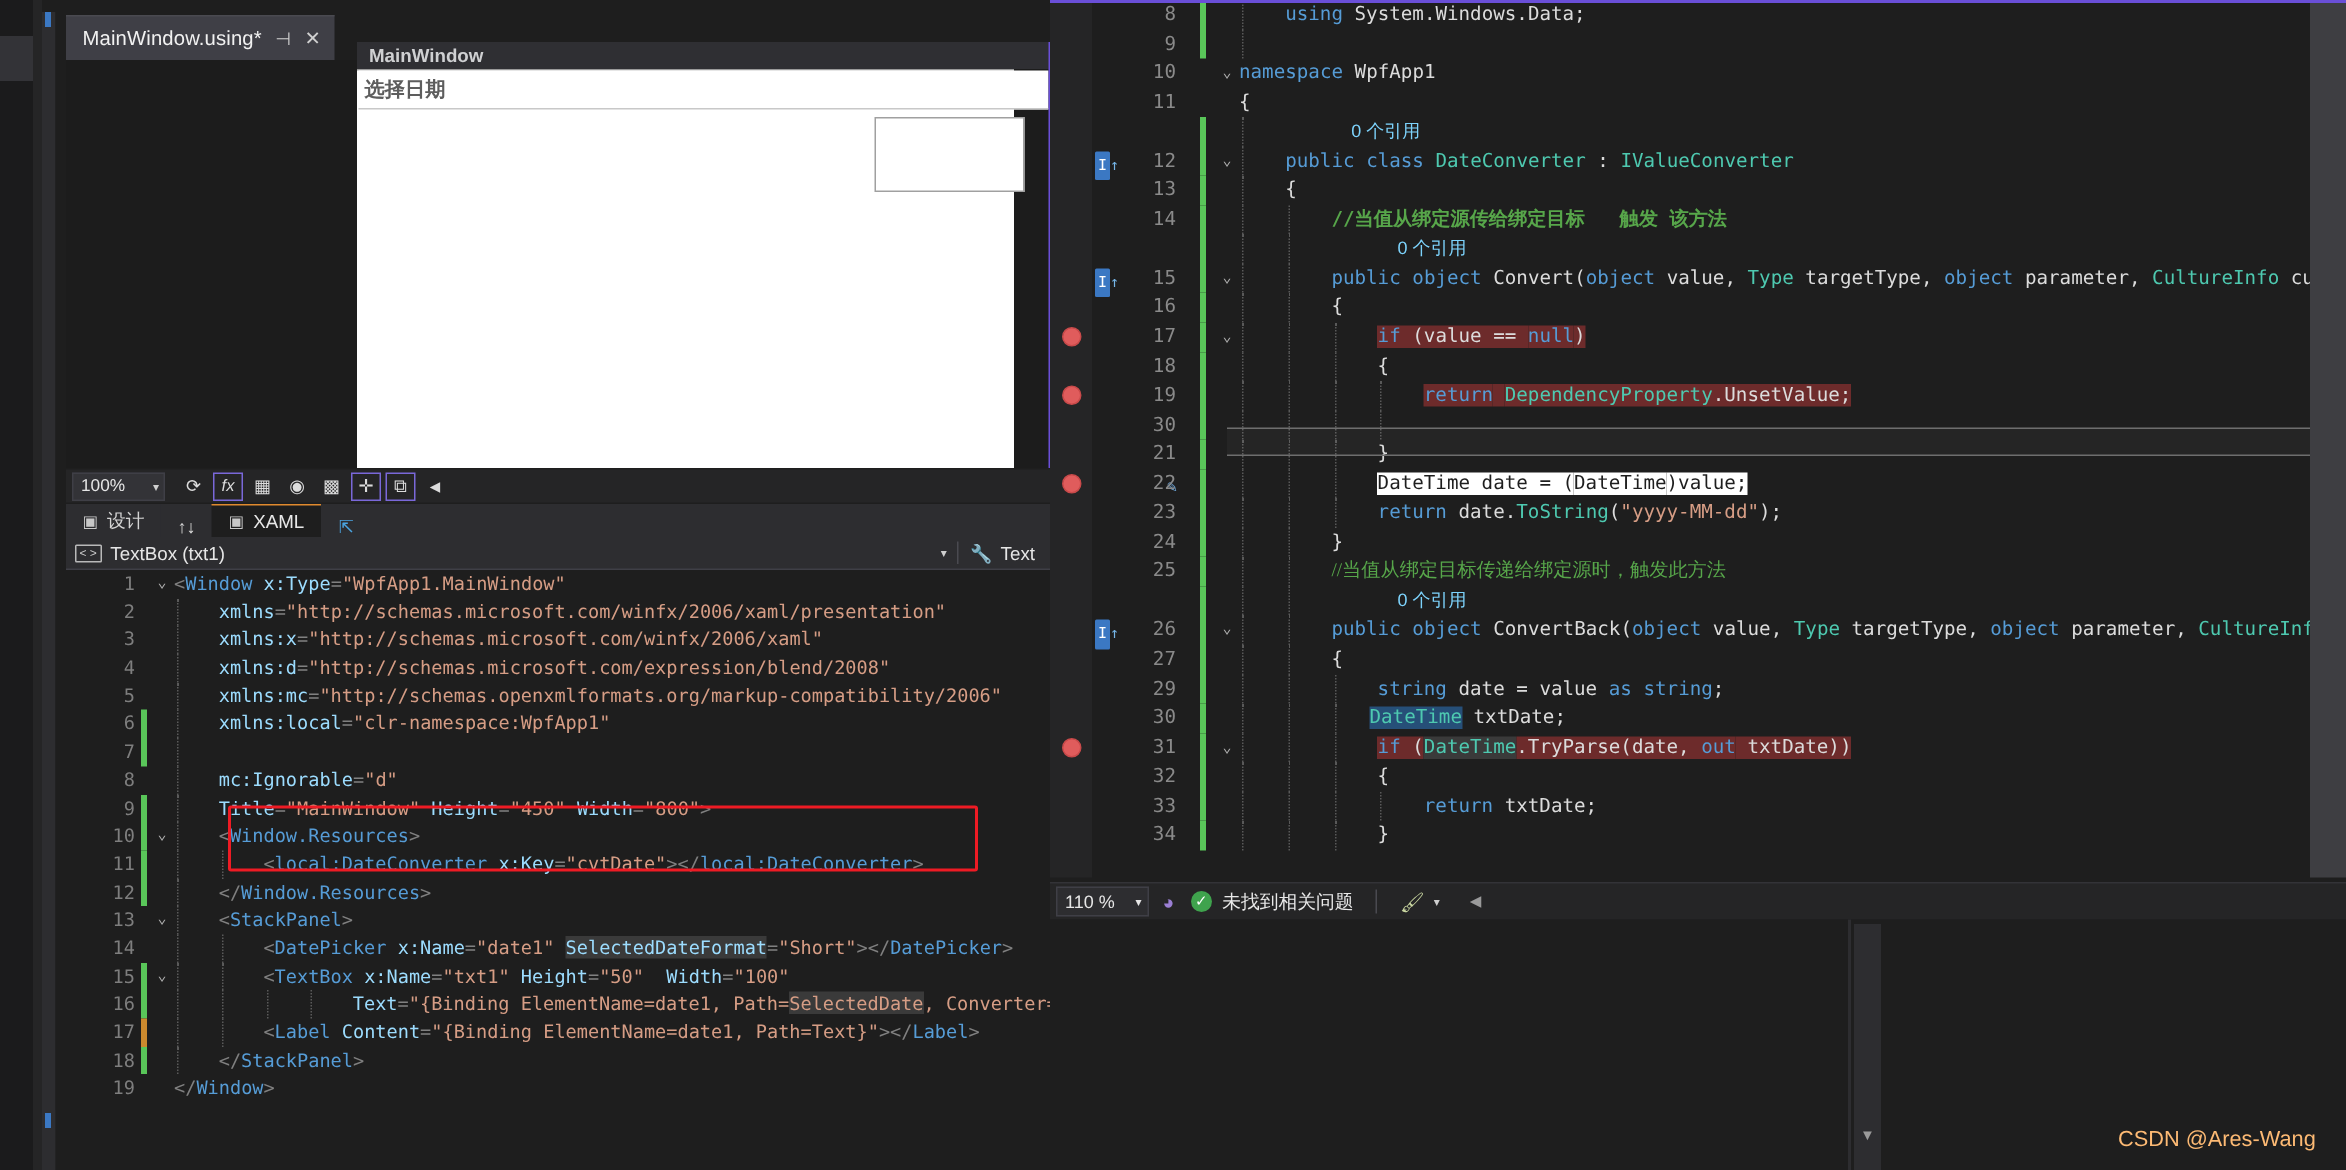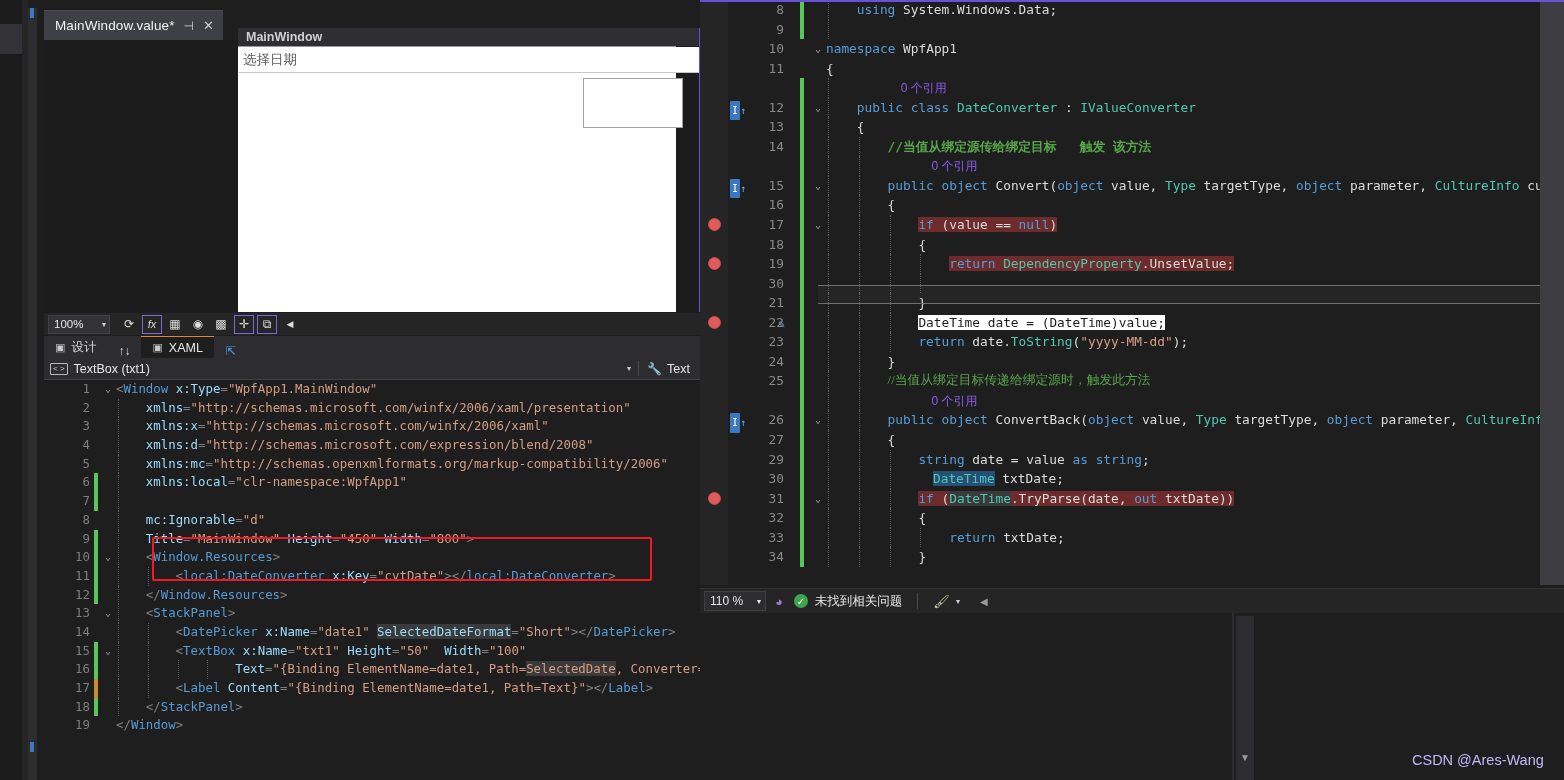--- a/index.html
+++ b/index.html
@@ -38,21 +38,21 @@
     background:#1c1c1c;
   }
   
   .wpf-window { position:absolute; left:194px; top:-12px; width:462px; height:284px; }
   .wpf-titlebar {
     position:absolute; left:0; top:0; width:462px; height:18px;
     background:#2f2f33; color:#cfd0d2; font-size:12.5px;
     display:flex; align-items:center; padding-left:8px; font-weight:bold;
     overflow:hidden;
   }
-  .wpf-client { position:absolute; left:0; top:18px; width:438px; height:266px; background:#ffffff; border-top:1px solid #9a9a9a; }
+  .wpf-client { position:absolute; left:0; top:18px; width:438px; height:266px; background:#ffffff; border-top:1px solid #9a9a9a;font-weight:bold; }
   .wpf-datepicker {
     position:absolute; left:1px; top:0px; width:460px; height:26px;
     background:#ffffff; border-bottom:1px solid #c8c8c8;
     display:flex; align-items:center; padding-left:4px;
     color:#5d5d5d; font-size:13.5px;
   }
   .wpf-textbox {
     position:absolute; left:345px; top:31px; width:100px; height:50px;
     background:#ffffff; border:1px solid #a0a0a0;
   }
@@ -188,33 +188,33 @@
 
   
   .bottom-fill { position:absolute; left:700px; top:613px; width:864px; height:167px; background:#1e1e1e; }
   .bottom-sep  { position:absolute; left:1232px; top:613px; width:2px; height:167px; background:#2d2d30; }
   .right-scroll-col { position:absolute; left:1236px; top:616px; width:18px; height:164px; background:#2d2d30; }
   .right-scroll-arrow { position:absolute; left:1238px; top:752px; width:14px; text-align:center; color:#9a9a9a; font-size:10px; }
 
   
   .watermark {
     position:absolute; left:1412px; top:752px;
-    color:#c4b5fd; font-size:14.5px; font-family:"Liberation Sans", sans-serif;
+    color:#fdba74; font-size:14.5px; font-family:"Liberation Sans", sans-serif;
   }
 
   
   .s-tag     { color:#569cd6; }   
   .s-attr    { color:#9cdcfe; }   
   .s-str     { color:#d69d85; }   
   .s-punct   { color:#808080; }
   .s-plain   { color:#dcdcdc; }
   .s-kw      { color:#569cd6; }   
   .s-type    { color:#4ec9b0; }   
   .s-cmt     { color:#57a64a; }   
-  .s-ref     { color:#8b5cf6;padding-left:44px; }
+  .s-ref     { color:#7dd3fc;padding-left:44px; }
   .hl-red    { background:#6d2b2b; }
   .hl-grey   { background:#3a3a3a; }
   .hl-blue   { background:#264f78; color:#4ec9b0; }
   .hl-white  { background:#ffffff; color:#1e1e1e; }
 </style>
 </head>
 <body>
 
 <div id="root">
 
@@ -224,21 +224,21 @@
   <div class="rail-c"></div>
   <div class="rail-e"></div>
   <div class="rail-d"></div>
   <div class="rail-mark" style="top:8px;"></div>
   <div class="rail-mark" style="top:742px;"></div>
 
   <div class="designer-pane"></div>
 
   <div class="doc-tabbar">
     <div class="doc-tab">
-      <span>MainWindow.value*</span>
+      <span>MainWindow.using*</span>
       <span class="pin">⊣</span>
       <span class="xclose">✕</span>
     </div>
   </div>
 
   <div class="designer-surface">
     <div class="wpf-window">
       <div class="wpf-titlebar">
         <span>MainWindow</span>
       </div>
@@ -338,21 +338,21 @@
       <div class="crow"><span class="cnum">30</span><span class="cchange green"></span><span class="cguide" style="left: 128px;"></span><span class="cguide" style="left: 158.8px;"></span><span class="cguide" style="left: 189.6px;"></span><span class="cguide" style="left: 220.4px;"></span><span class="ccode" style="left: 249.2px;"></span></div>
       <div class="crow"><span class="cnum">21</span><span class="cchange green"></span><span class="cguide" style="left: 128px;"></span><span class="cguide" style="left: 158.8px;"></span><span class="cguide" style="left: 189.6px;"></span><span class="ccode" style="left: 218.4px;"><span class="s-plain">}</span></span></div>
       <div class="crow"><span class="cbp"></span><span class="cpencil">✎</span><span class="cnum">22</span><span class="cchange green"></span><span class="cguide" style="left: 128px;"></span><span class="cguide" style="left: 158.8px;"></span><span class="cguide" style="left: 189.6px;"></span><span class="ccode" style="left: 218.4px;"><span class="s-type hl-white">DateTime</span><span class="s-plain hl-white"> date = (</span><span class="s-type hl-white">DateTime</span><span class="s-plain hl-white">)value;</span></span></div>
       <div class="crow"><span class="cnum">23</span><span class="cchange green"></span><span class="cguide" style="left: 128px;"></span><span class="cguide" style="left: 158.8px;"></span><span class="cguide" style="left: 189.6px;"></span><span class="ccode" style="left: 218.4px;"><span class="s-kw">return</span><span class="s-plain"> date.</span><span class="s-type">ToString</span><span class="s-plain">(</span><span class="s-str">"yyyy-MM-dd"</span><span class="s-plain">);</span></span></div>
       <div class="crow"><span class="cnum">24</span><span class="cchange green"></span><span class="cguide" style="left: 128px;"></span><span class="cguide" style="left: 158.8px;"></span><span class="ccode" style="left: 187.6px;"><span class="s-plain">}</span></span></div>
       <div class="crow"><span class="cnum">25</span><span class="cchange green"></span><span class="cguide" style="left: 128px;"></span><span class="cguide" style="left: 158.8px;"></span><span class="ccode" style="left: 187.6px; font-family: Liberation Serif, serif;"><span class="s-cmt">//当值从绑定目标传递给绑定源时，触发此方法</span></span></div>
       <div class="crow"><span class="cnum"></span><span class="cchange green"></span><span class="cguide" style="left: 128px;"></span><span class="cguide" style="left: 158.8px;"></span><span class="ccode" style="left: 187.6px;"><span class="s-ref" style="font-family: &quot;Liberation Sans&quot;, sans-serif; font-size: 12px;">0 个引用</span></span></div>
       <div class="crow"><span class="cglyph"><span class="sq">I</span>↑</span><span class="cnum">26</span><span class="cchange green"></span><span class="cfold">⌄</span><span class="cguide" style="left: 128px;"></span><span class="cguide" style="left: 158.8px;"></span><span class="ccode" style="left: 187.6px;"><span class="s-kw">public</span><span class="s-plain"> </span><span class="s-kw">object</span><span class="s-plain"> </span><span class="s-plain">ConvertBack</span><span class="s-plain">(</span><span class="s-kw">object</span><span class="s-plain"> value, </span><span class="s-type">Type</span><span class="s-plain"> targetType, </span><span class="s-kw">object</span><span class="s-plain"> parameter, </span><span class="s-type">CultureInfo</span><span class="s-plain"> culture)</span></span></div>
       <div class="crow"><span class="cnum">27</span><span class="cchange green"></span><span class="cguide" style="left: 128px;"></span><span class="cguide" style="left: 158.8px;"></span><span class="ccode" style="left: 187.6px;"><span class="s-plain">{</span></span></div>
       <div class="crow"><span class="cnum">29</span><span class="cchange green"></span><span class="cguide" style="left: 128px;"></span><span class="cguide" style="left: 158.8px;"></span><span class="cguide" style="left: 189.6px;"></span><span class="ccode" style="left: 218.4px;"><span class="s-kw">string</span><span class="s-plain"> date = value </span><span class="s-kw">as</span><span class="s-plain"> </span><span class="s-kw">string</span><span class="s-plain">;</span></span></div>
-      <div class="crow"><span class="cnum">30</span><span class="cchange green"></span><span class="cguide" style="left: 128px;"></span><span class="cguide" style="left: 158.8px;"></span><span class="cguide" style="left: 189.6px;"></span><span class="ccode" style="left: 233px;"><span class="hl-blue">DateTime</span><span class="s-plain"> txtDate;</span></span></div>
+      <div class="crow"><span class="cnum">30</span><span class="cchange green"></span><span class="cguide" style="left: 128px;"></span><span class="cguide" style="left: 158.8px;"></span><span class="cguide" style="left: 189.6px;"></span><span class="ccode" style="left: 213px;"><span class="hl-blue">DateTime</span><span class="s-plain"> txtDate;</span></span></div>
       <div class="crow"><span class="cbp"></span><span class="cnum">31</span><span class="cchange green"></span><span class="cfold">⌄</span><span class="cguide" style="left: 128px;"></span><span class="cguide" style="left: 158.8px;"></span><span class="cguide" style="left: 189.6px;"></span><span class="ccode" style="left: 218.4px;"><span class="s-kw hl-red">if</span><span class="s-plain hl-red"> (</span><span class="s-type hl-grey">DateTime</span><span class="s-plain hl-red">.TryParse(date, </span><span class="s-kw hl-red">out</span><span class="s-plain hl-red"> txtDate))</span></span></div>
       <div class="crow"><span class="cnum">32</span><span class="cchange green"></span><span class="cguide" style="left: 128px;"></span><span class="cguide" style="left: 158.8px;"></span><span class="cguide" style="left: 189.6px;"></span><span class="ccode" style="left: 218.4px;"><span class="s-plain">{</span></span></div>
       <div class="crow"><span class="cnum">33</span><span class="cchange green"></span><span class="cguide" style="left: 128px;"></span><span class="cguide" style="left: 158.8px;"></span><span class="cguide" style="left: 189.6px;"></span><span class="cguide" style="left: 220.4px;"></span><span class="ccode" style="left: 249.2px;"><span class="s-kw">return</span><span class="s-plain"> txtDate;</span></span></div>
       <div class="crow"><span class="cnum">34</span><span class="cchange green"></span><span class="cguide" style="left: 128px;"></span><span class="cguide" style="left: 158.8px;"></span><span class="cguide" style="left: 189.6px;"></span><span class="ccode" style="left: 218.4px;"><span class="s-plain">}</span></span></div>
     </div>
   <div class="cur-line-box"></div>
   <div class="cs-topline"></div>
   <div class="cs-vscroll"></div>
 
   <div class="cs-status">

